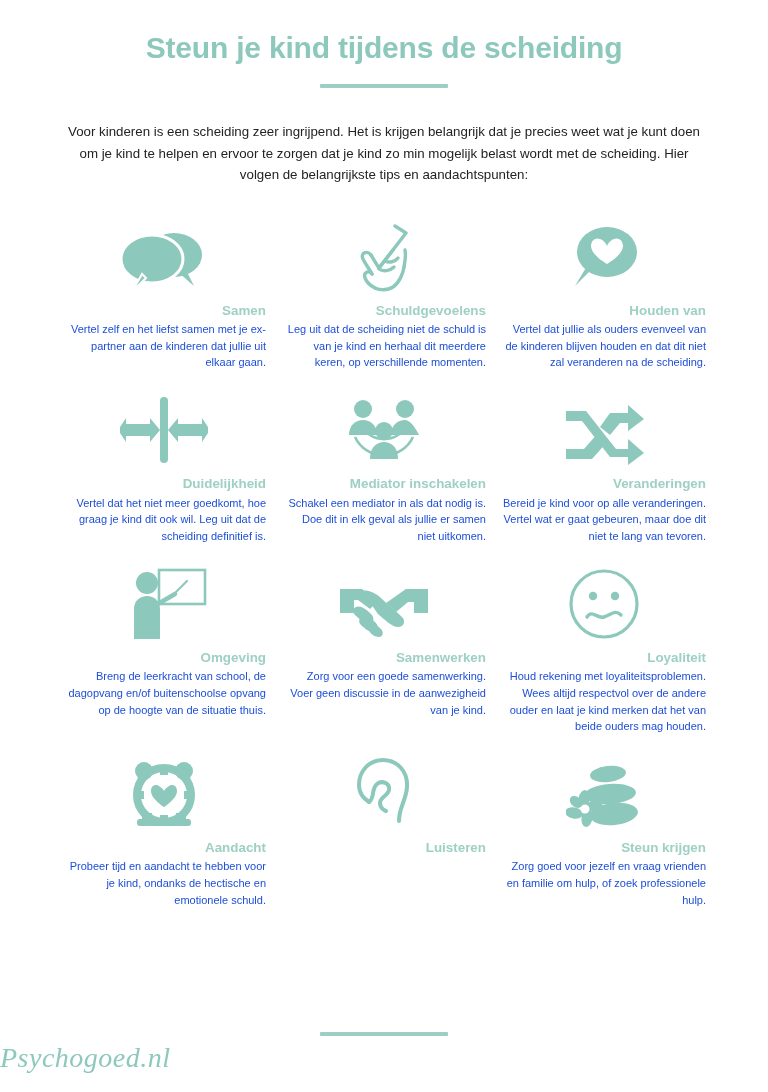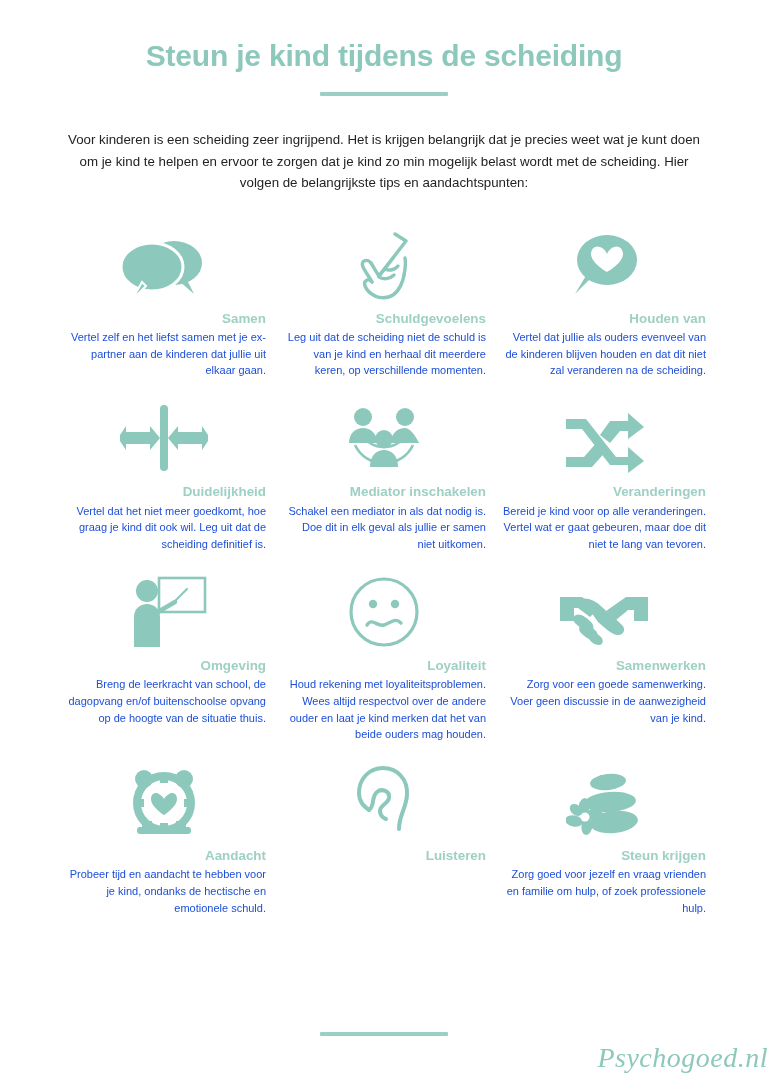--- a/index.html
+++ b/index.html
@@ -13,21 +13,21 @@
     font-family: "Liberation Sans", sans-serif;
     color: #2b2b2b;
     overflow: hidden;
     position: relative;
   }
 
   .page {
     width: 768px;
     height: 1092px;
     box-sizing: border-box;
-    padding: 8px;
+    padding: 0;
     position: relative;
   }
 
   
   .header {
     padding-top: 30px;
     text-align: center;
   }
   .title {
     font-size: 30px;
@@ -89,21 +89,21 @@
     color: #1d4ed8;
     margin: 0;
   }
 
   
   .footer {
     position: absolute;
     left: 0;
     right: 0;
     bottom: 18px;
-    text-align: right;
+    text-align: left;
   }
   .footer-rule {
     width: 128px;
     height: 4px;
     background: #9CCFC4;
     margin: 0 auto 6px auto;
     border-radius: 1px;
   }
   .footer-brand {
     font-family: "Liberation Serif", serif;
@@ -232,48 +232,48 @@
           <path d="M30 41 L54 27" stroke="#8CC8BB" stroke-width="4.5" stroke-linecap="round"></path>
           <path d="M52 28 L66 14" stroke="#8CC8BB" stroke-width="2.2" stroke-linecap="round"></path>
         </svg>
       </div>
       <div class="card-title">Omgeving</div>
       <div class="card-body">Breng de leerkracht van school, de dagopvang en/of buitenschoolse opvang op de hoogte van de situatie thuis.</div>
     </div>
 
     <div class="row-3 card">
       <div class="icon-wrap">
-        <svg width="74" height="74" viewBox="0 0 74 74">
-          <circle cx="37" cy="37" r="33" fill="none" stroke="#8CC8BB" stroke-width="3.2"></circle>
-          <circle cx="26" cy="29" r="4.2" fill="#8CC8BB"></circle>
-          <circle cx="48" cy="29" r="4.2" fill="#8CC8BB"></circle>
-          <path d="M20 50 C25 42 30 52 37 50 C44 48 48 42 54 48" fill="none" stroke="#8CC8BB" stroke-width="3.4" stroke-linecap="round"></path>
-        </svg>
-      </div>
-      <div class="card-title">Loyaliteit</div>
-      <div class="card-body">Houd rekening met loyaliteitsproblemen. Wees altijd respectvol over de andere ouder en laat je kind merken dat het van beide ouders mag houden.</div>
-    </div>
-
-    <div class="row-3 card">
-      <div class="icon-wrap">
         <svg width="92" height="60" viewBox="0 0 92 60">
           <g fill="#8CC8BB">
             <path d="M2 8 L24 8 L40 20 L32 28 L20 19 L2 19 Z"></path>
             <path d="M90 8 L68 8 L48 22 L58 31 L70 21 L90 21 Z"></path>
             <path d="M24 10 C30 8 38 12 44 18 C50 24 58 30 64 36 C68 40 66 46 60 46 C54 46 46 38 40 33 Z"></path>
             <path d="M18 26 C22 24 28 28 33 33 C37 37 36 43 31 43 C27 43 21 38 17 34 C14 31 15 27 18 26 Z"></path>
             <path d="M24 36 C28 34 34 38 38 42 C41 46 40 51 35 51 C31 51 26 47 23 44 C20 41 21 37 24 36 Z"></path>
             <path d="M32 44 C35 42 40 45 43 48 C46 51 45 56 41 56 C37 56 33 53 31 50 C29 48 30 45 32 44 Z"></path>
             <path d="M2 10 L16 10 L16 32 L2 32 Z"></path>
             <path d="M76 10 L90 10 L90 32 L76 32 Z"></path>
           </g>
         </svg>
       </div>
       <div class="card-title">Samenwerken</div>
       <div class="card-body">Zorg voor een goede samenwerking. Voer geen discussie in de aanwezigheid van je kind.</div>
+    </div>
+
+    <div class="row-3 card">
+      <div class="icon-wrap">
+        <svg width="74" height="74" viewBox="0 0 74 74">
+          <circle cx="37" cy="37" r="33" fill="none" stroke="#8CC8BB" stroke-width="3.2"></circle>
+          <circle cx="26" cy="29" r="4.2" fill="#8CC8BB"></circle>
+          <circle cx="48" cy="29" r="4.2" fill="#8CC8BB"></circle>
+          <path d="M20 50 C25 42 30 52 37 50 C44 48 48 42 54 48" fill="none" stroke="#8CC8BB" stroke-width="3.4" stroke-linecap="round"></path>
+        </svg>
+      </div>
+      <div class="card-title">Loyaliteit</div>
+      <div class="card-body">Houd rekening met loyaliteitsproblemen. Wees altijd respectvol over de andere ouder en laat je kind merken dat het van beide ouders mag houden.</div>
     </div>
 
     <div class="row-4 card">
       <div class="icon-wrap">
         <svg width="74" height="72" viewBox="0 0 74 72">
           <g fill="#8CC8BB">
             <circle cx="17" cy="12" r="9"></circle>
             <circle cx="57" cy="12" r="9"></circle>
             <rect x="10" y="60" width="54" height="7" rx="3"></rect>
             <rect x="15" y="54" width="10" height="10"></rect>

